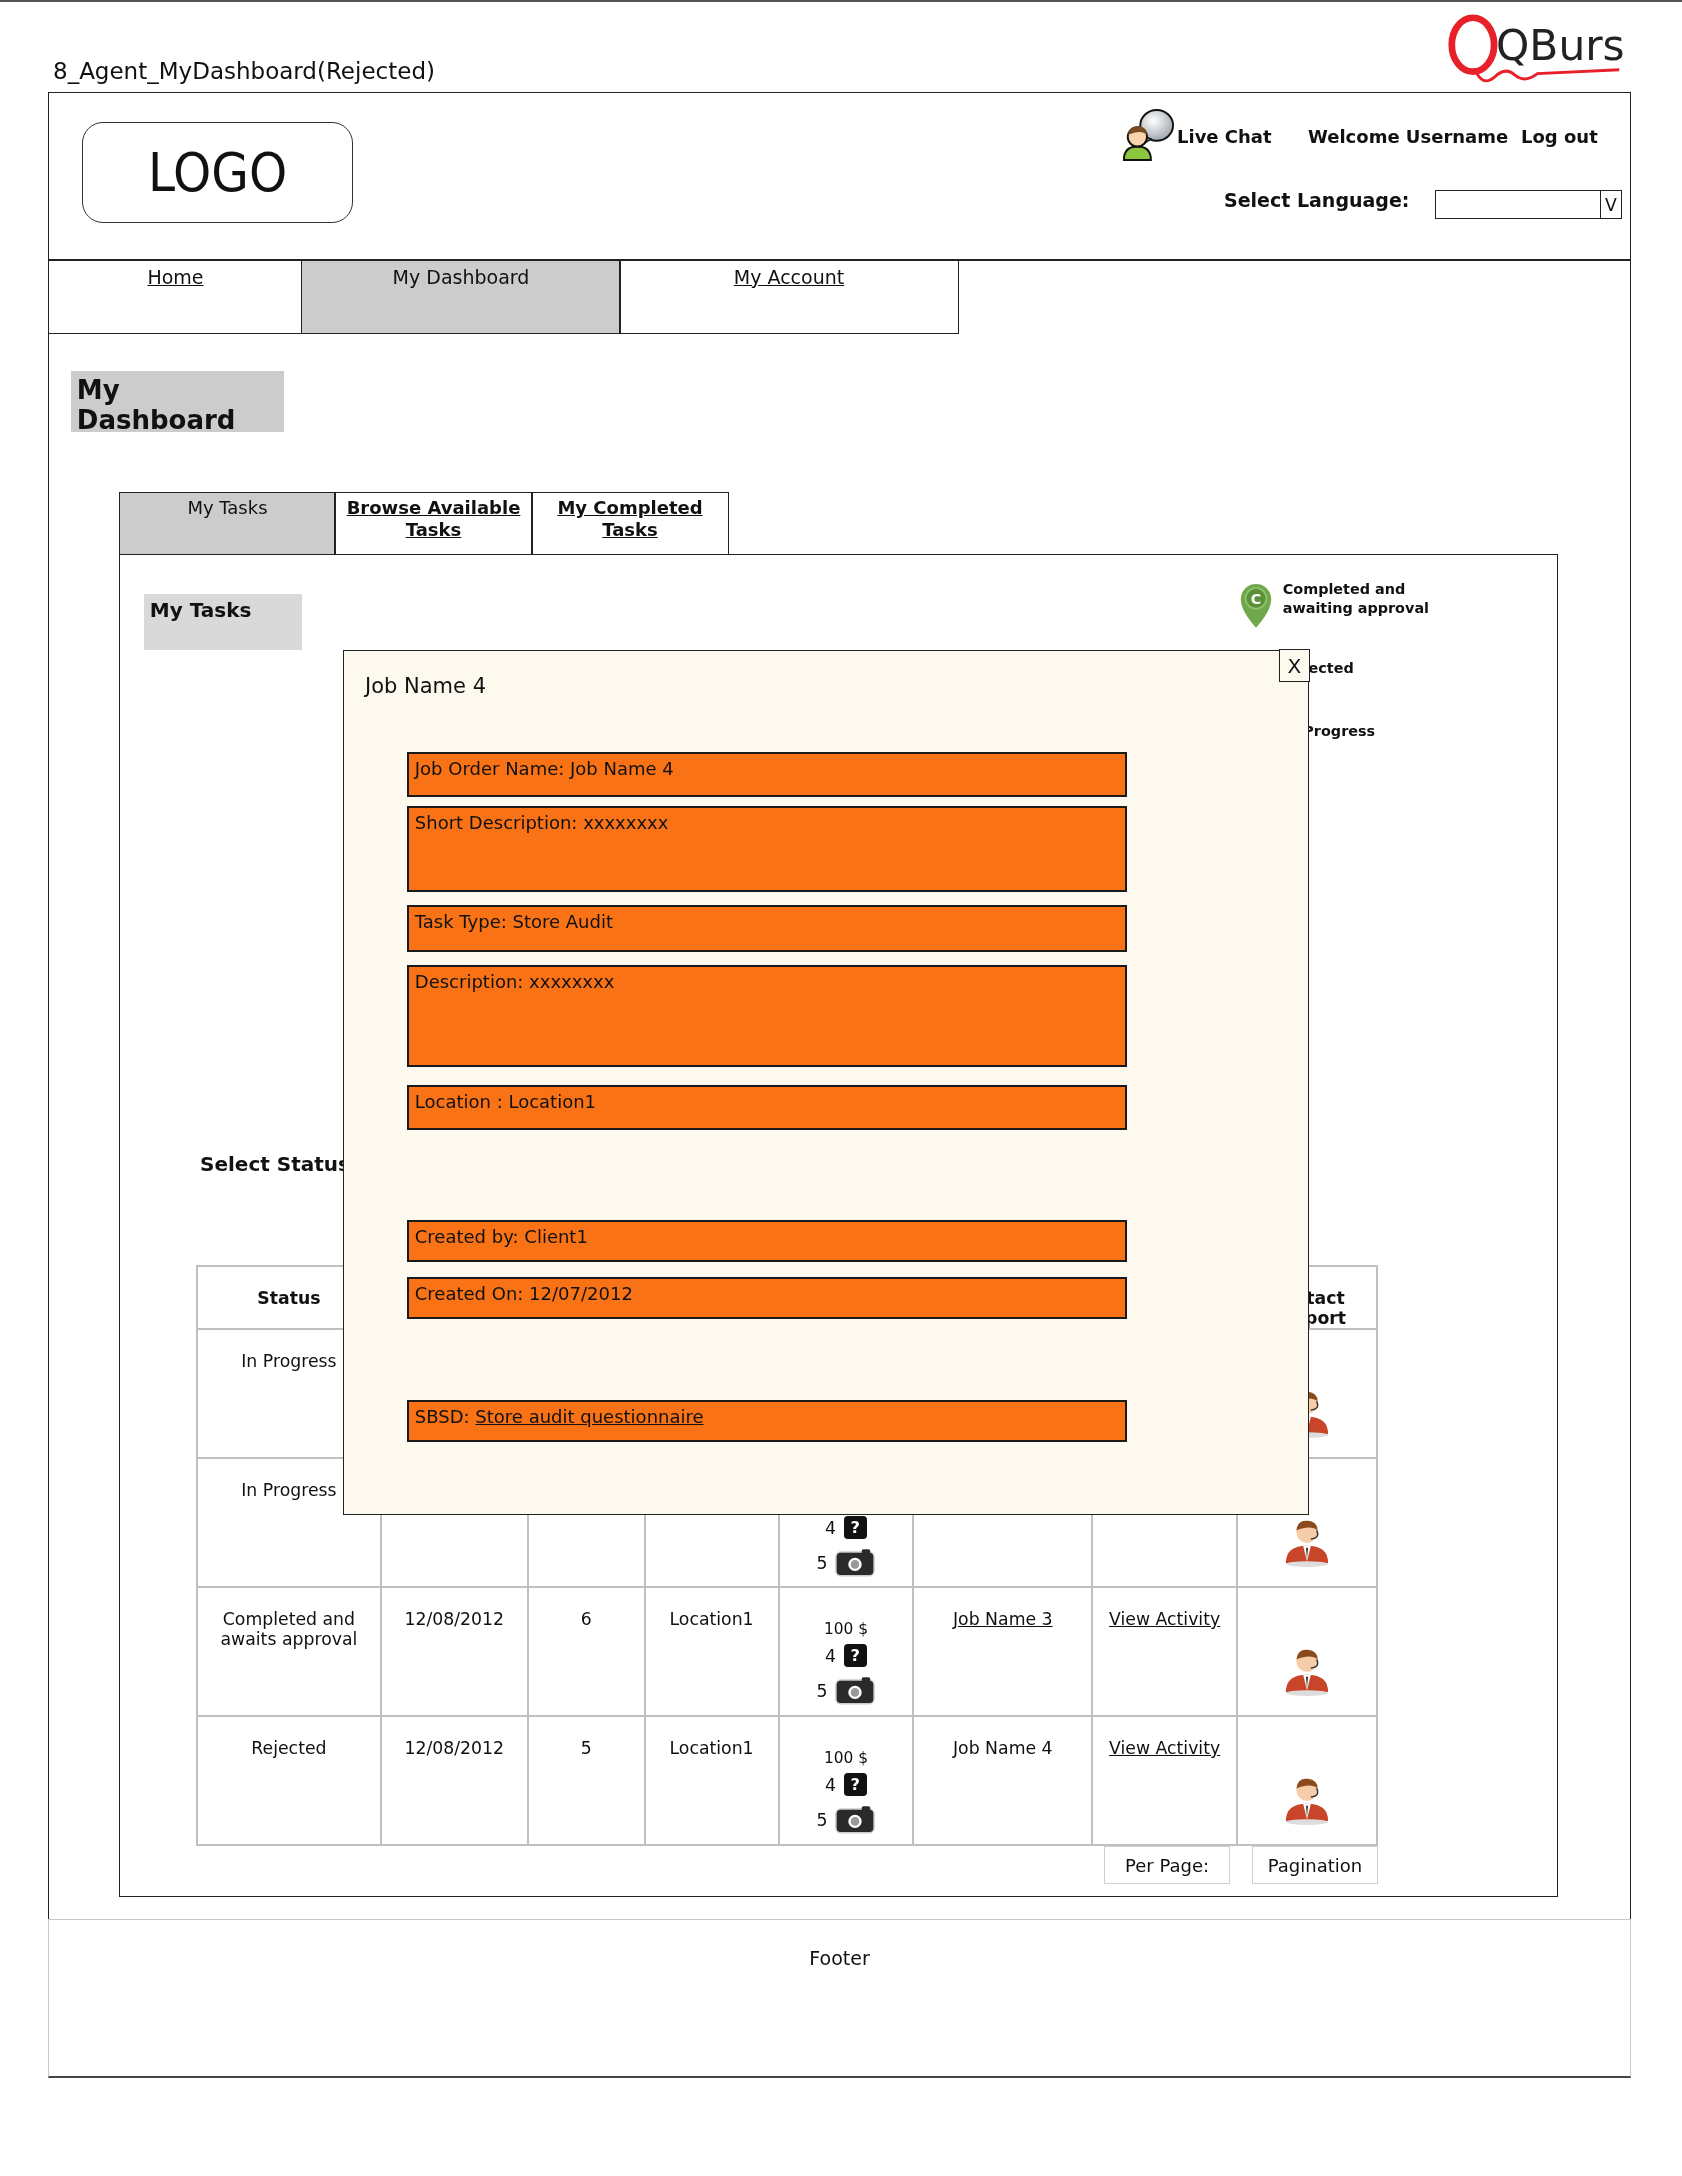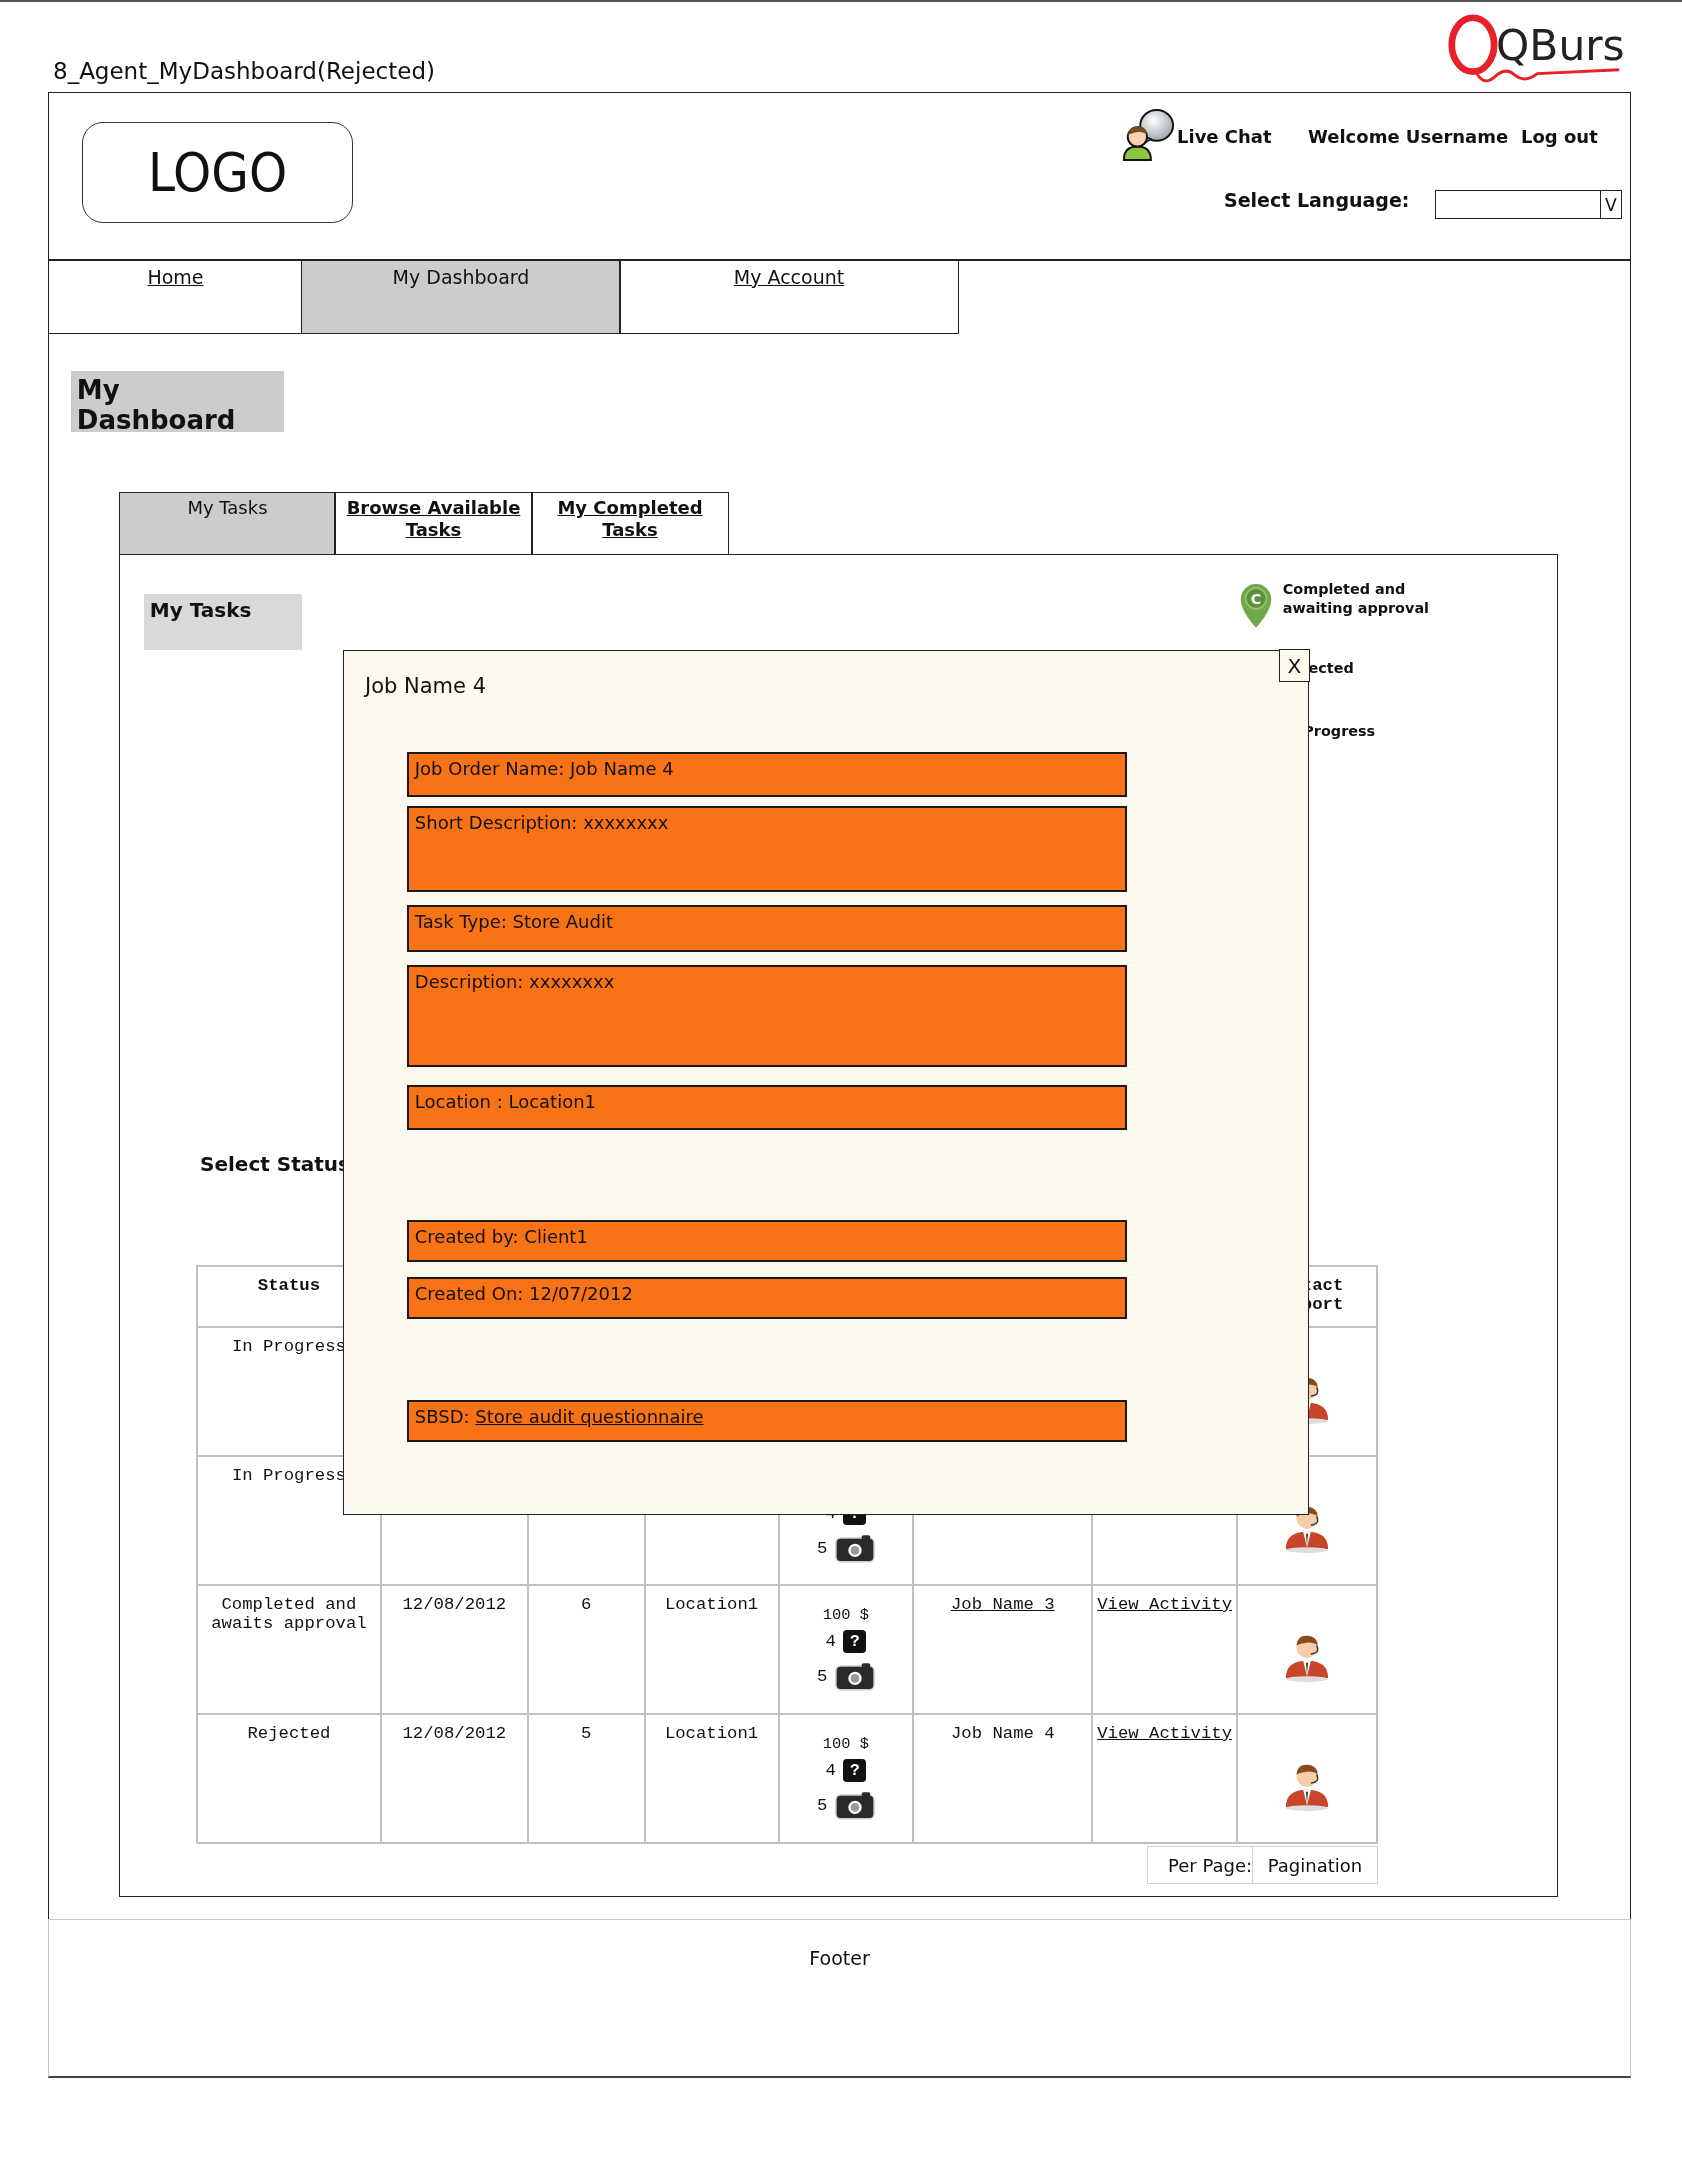--- a/index.html
+++ b/index.html
@@ -25,21 +25,21 @@
   .dash-heading { left: 71px; top: 371px; width: 213px; height: 61px; background: #cccccc; font-size: 26px; font-weight: bold; padding: 3.8px 5.8px; }
   .tab { top: 492px; height: 63px; border: 1.9px solid #222; font-size: 18px; text-align: center; padding-top: 3.8px; line-height: 22px; }
   .tab.active { background: #cccccc; }
   .tab a { color: #111; text-decoration: underline; font-weight: bold; }
   .panel { left: 119px; top: 554px; width: 1439px; height: 1343px; border: 1.9px solid #222; }
   .mytasks-box { left: 144px; top: 594px; width: 158px; height: 56px; background: #d9d9d9; font-size: 20px; font-weight: bold; padding: 3.8px 5.8px; }
   .legend-item { left: 1237px; display: flex; align-items: flex-start; gap: 7.7px; font-size: 14.4px; font-weight: bold; line-height: 19px; }
   .legend-item .pin { width: 38px; height: 50px; }
   .select-status { left: 200px; top: 1152px; font-size: 20px; font-weight: bold; }
   table.tasks { position: absolute; left: 196px; top: 1265px; width: 1182px; border-collapse: collapse; font-size: 17.3px; }
-  table.tasks td, table.tasks th { border: 2.9px solid #c0c0c0; vertical-align: top; text-align: center; padding-top: 9px; font-family: Liberation Mono, monospace; }
+  table.tasks td, table.tasks th { border: 2.9px solid #c0c0c0; vertical-align: top; text-align: center; padding-top: 21px; }
   table.tasks th { height: 61px; font-weight: bold; }
   table.tasks td { height: 129px; }
   .cost-line { display: flex; align-items: center; justify-content: center; gap: 7.7px; height: 35px; font-size: 17.3px; }
   .cost-amount { font-size: 15.4px; margin-top: 11px; }
   .q-icon { width: 23px; height: 23px; background: #111; color: #fff; border-radius: 3.8px; font-weight: bold; font-size: 16.3px; display: inline-flex; align-items: center; justify-content: center; }
   .cam-icon { width: 40px; height: 29px; }
   .support-icon { width: 50px; height: 52px; margin-top: 35px; }
   table.tasks a { color: #111; text-decoration: underline; }
   .pager-btn { top: 1846px; height: 38px; border: 1.9px solid #cfcfcf; background: #fff; font-size: 18px; display: flex; align-items: center; justify-content: center; }
   .footer { left: 48px; top: 1919px; width: 1583px; height: 159px; border: 1.9px solid #c8c8c8; border-bottom: 2.9px solid #444; }
@@ -300,21 +300,21 @@
           <circle cx="26" cy="18" r="11" fill="#f6cda8"></circle>
           <path d="M15 16 Q16 5 27 6 Q37 7 37 16 Q30 10 15 16 Z" fill="#8a4a1c"></path>
           <path d="M36 16 Q40 24 30 25" stroke="#333" stroke-width="1.5" fill="none"></path>
           <ellipse cx="26" cy="51" rx="22" ry="3" fill="#ddd"></ellipse>
         </svg>
       </td>
     </tr>
   </tbody>
 </table>
 
-<div class="abs pager-btn" style="left:1104px;width:126px;margin-left:43px;">Per Page:</div>
+<div class="abs pager-btn" style="left:1104px;width:126px;">Per Page:</div>
 <div class="abs pager-btn" style="left:1252px;width:126px;">Pagination</div>
 
 <div class="abs footer">
   <div class="footer-text">Footer</div>
 </div>
 
 <div class="abs modal">
   <div class="modal-title">Job Name 4</div>
   <div class="modal-close">X</div>
 

